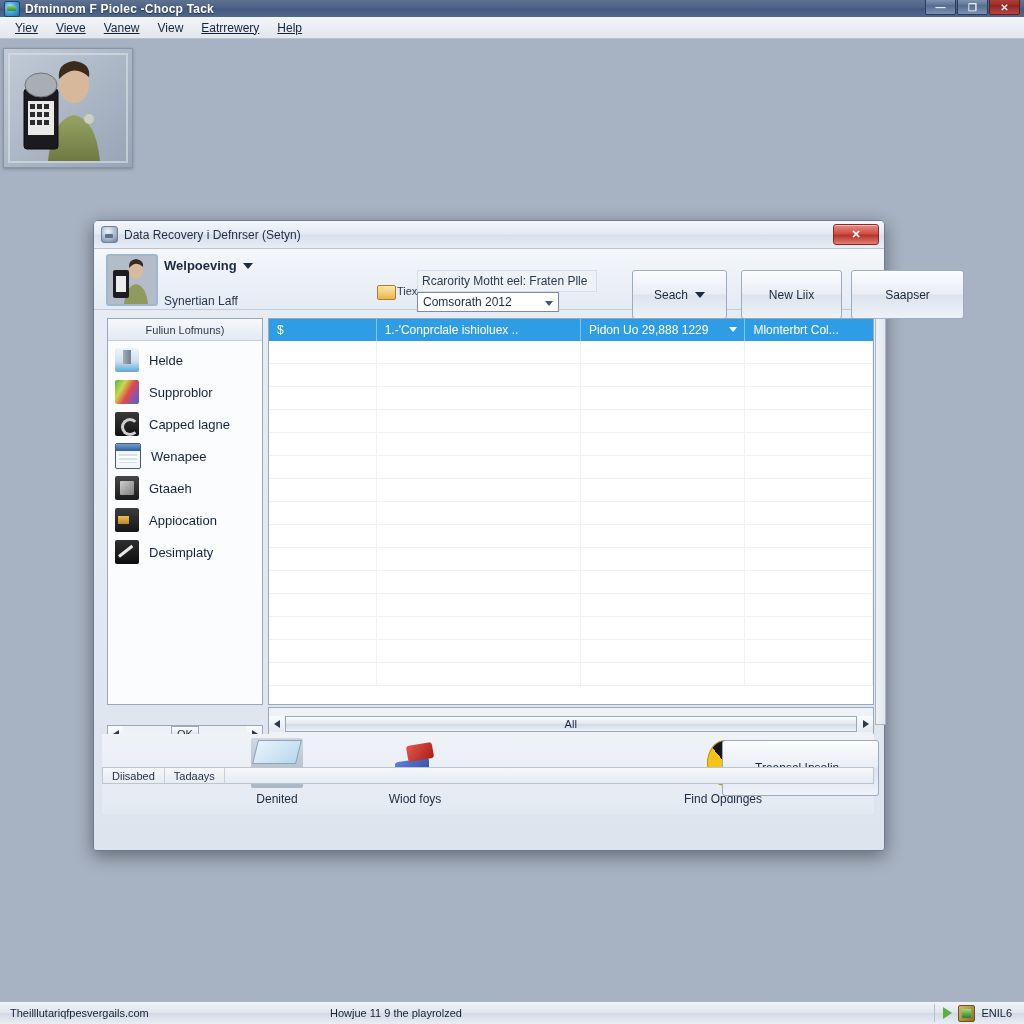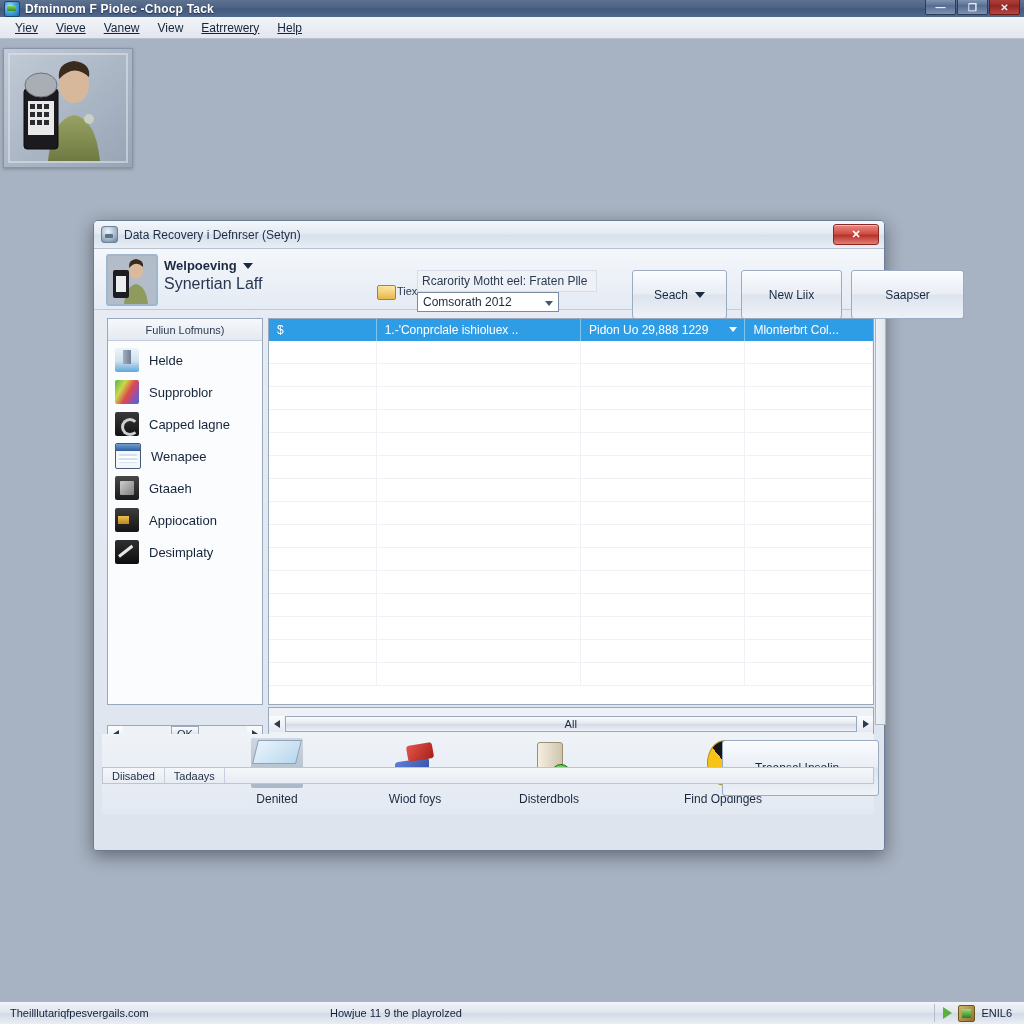--- a/index.html
+++ b/index.html
@@ -124,21 +124,21 @@
   }
   .tb-user{position:absolute;left:70px;top:9px;}
   .tb-user-name{
     font-size:13px;font-weight:bold;color:#1b2a40;filter:blur(.3px);
     display:flex;align-items:center;gap:6px;
   }
   .caret-down{
     width:0;height:0;border-left:5px solid transparent;border-right:5px solid transparent;
     border-top:6px solid #1b2a40;display:inline-block;
   }
-  .tb-user-sub{font-size:16px;color:#263752;margin-top:2px;filter:blur(.3px);}
+  .tb-user-sub{font-size:12px;color:#263752;margin-top:21px;filter:blur(.3px);}
 
   .tb-tiny-icon{
     position:absolute;left:283px;top:36px;width:17px;height:13px;
     background:linear-gradient(to bottom,#ffe9a8,#e8b64a);
     border:1px solid #a7822e;border-radius:2px;
   }
   .tb-tiny-icon:before{
     content:"";position:absolute;left:1px;top:1px;width:6px;height:4px;background:#f7d98c;
   }
   .tb-tiny-label{position:absolute;left:303px;top:36px;font-size:11px;color:#2c3b52;filter:blur(.3px);}
@@ -610,24 +610,20 @@
 
         <div class="bottom-strip">
           <div class="bigicon" id="bi-1">
             <div class="gfx"></div>
             <div class="cap">Denited</div>
           </div>
           <div class="bigicon" id="bi-2">
             <div class="gfx"></div>
             <div class="cap">Wiod foys</div>
           </div>
-          <div class="bigicon" id="bi-3">
-            <div class="gfx"></div>
-            <div class="cap">Disterdbols</div>
-          </div>
           <div class="bigicon" id="bi-4">
             <div class="gfx"></div>
             <div class="cap">Find Opdinges</div>
           </div>
           <div class="transbtn">Traensal Insolin..</div>
         </div>
 
         <div class="dlg-status">
           <div class="seg div">Diisabed</div>
           <div class="seg div">Tadaays</div>

